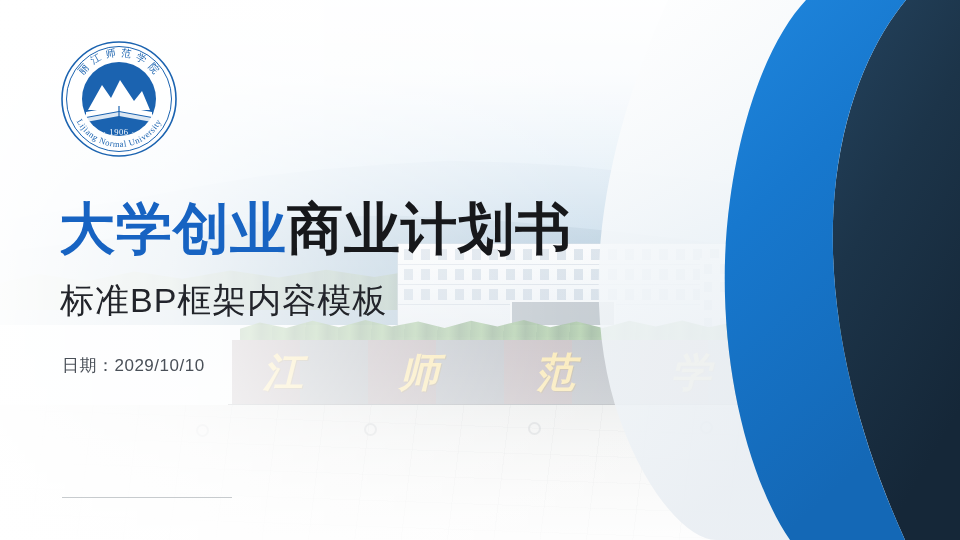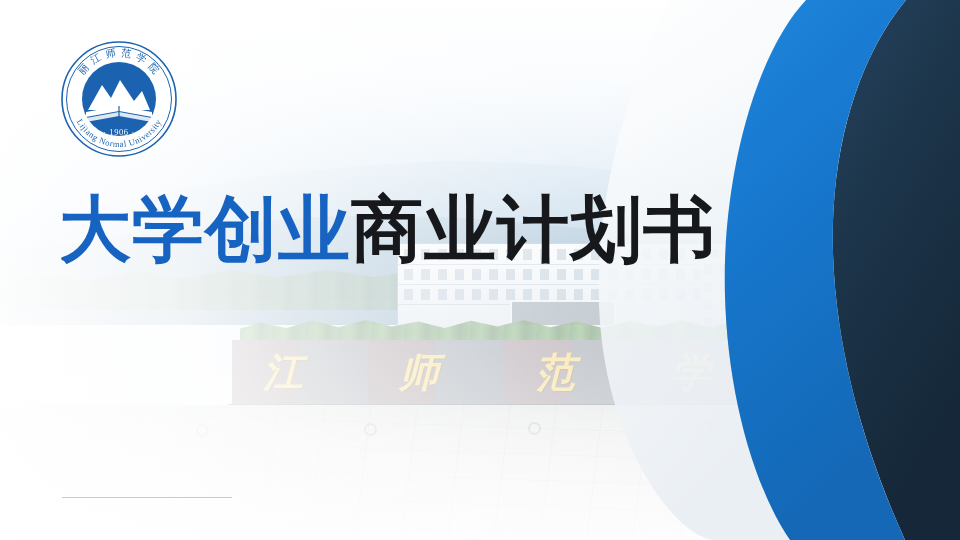--- a/index.html
+++ b/index.html
@@ -141,21 +141,21 @@
 
   
   .logo {
     position:absolute; left:58px; top:38px; width:122px; height:122px;
   }
   .logo svg { display:block; }
 
   
   .title {
     position:absolute; left:59px; top:197px;
-    font-size:72px; line-height:64px; font-weight:700; letter-spacing:1px;
+    font-size:56px; line-height:64px; font-weight:700; letter-spacing:1px;
     white-space:nowrap;
   }
   .title .t-blue { color:#1763c2; }
   .title .t-dark { color:#17181b; }
 
   .subtitle {
     position:absolute; left:60px; top:278px;
     font-size:34px; line-height:44px; font-weight:400; letter-spacing:1px;
     color:#22242a; white-space:nowrap;
   }
@@ -307,19 +307,23 @@
       <text font-family="'Liberation Serif','DejaVu Serif',serif" font-size="8.6" fill="#1b63b0" letter-spacing="0.5">
         <textPath href="#arcBot" startOffset="50%" text-anchor="middle">Lijiang  Normal  University</textPath>
       </text>
     </svg>
   </div>
 
   <div class="title">
     <span class="t-blue">大学创业</span><span class="t-dark">商业计划书</span>
   </div>
 
+  <div class="subtitle">标准BP框架内容模板</div>
 
   <div class="meta">
+    <div class="row">
+      <span>日期：</span><span>2029/10/10</span>
+    </div>
   </div>
 
   <div class="rule"></div>
 
 </div>
 
 </body></html>

